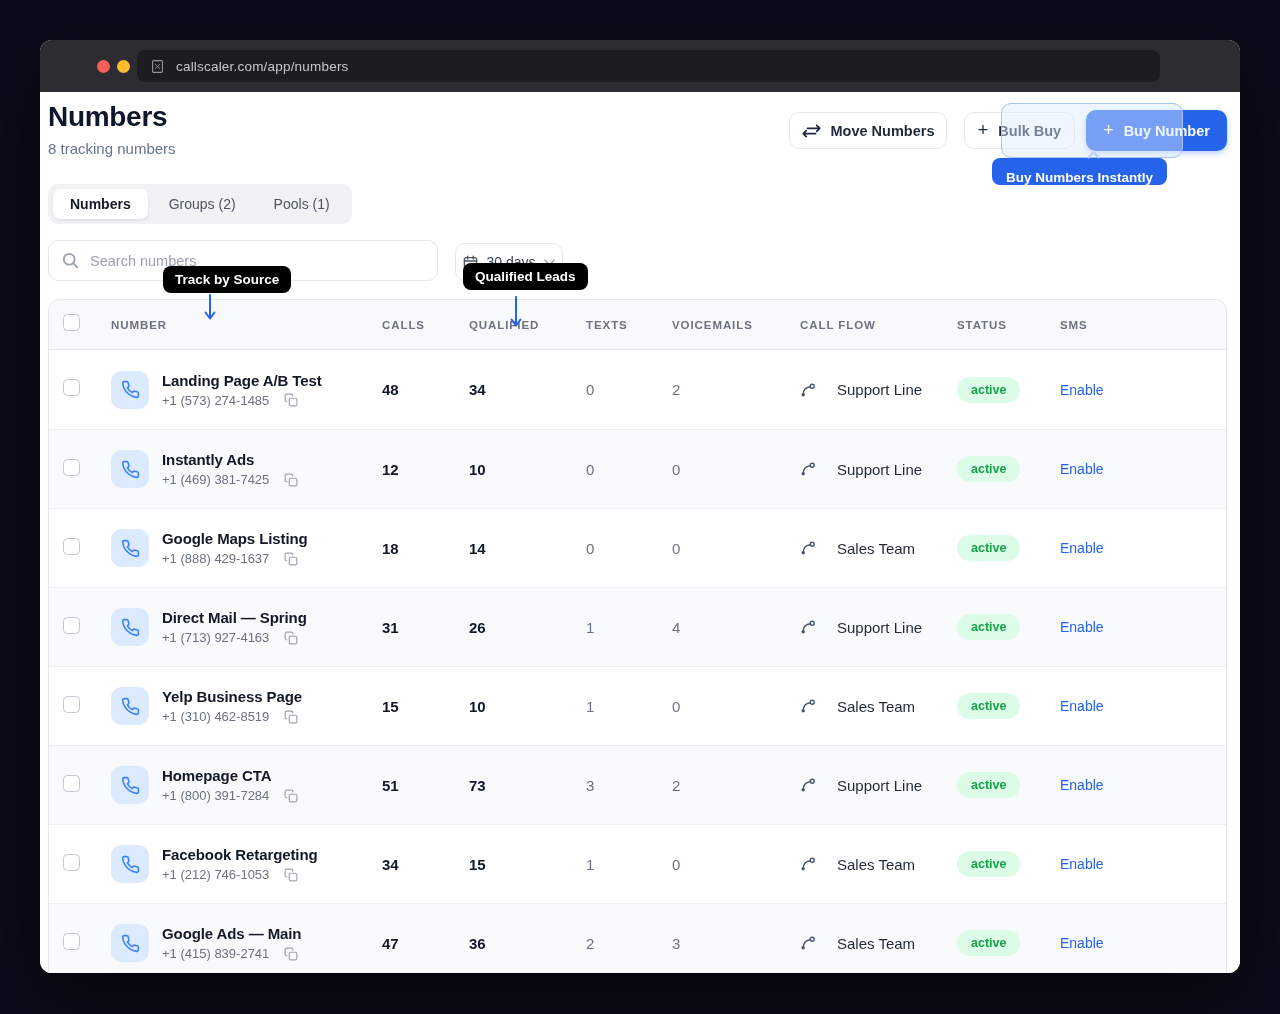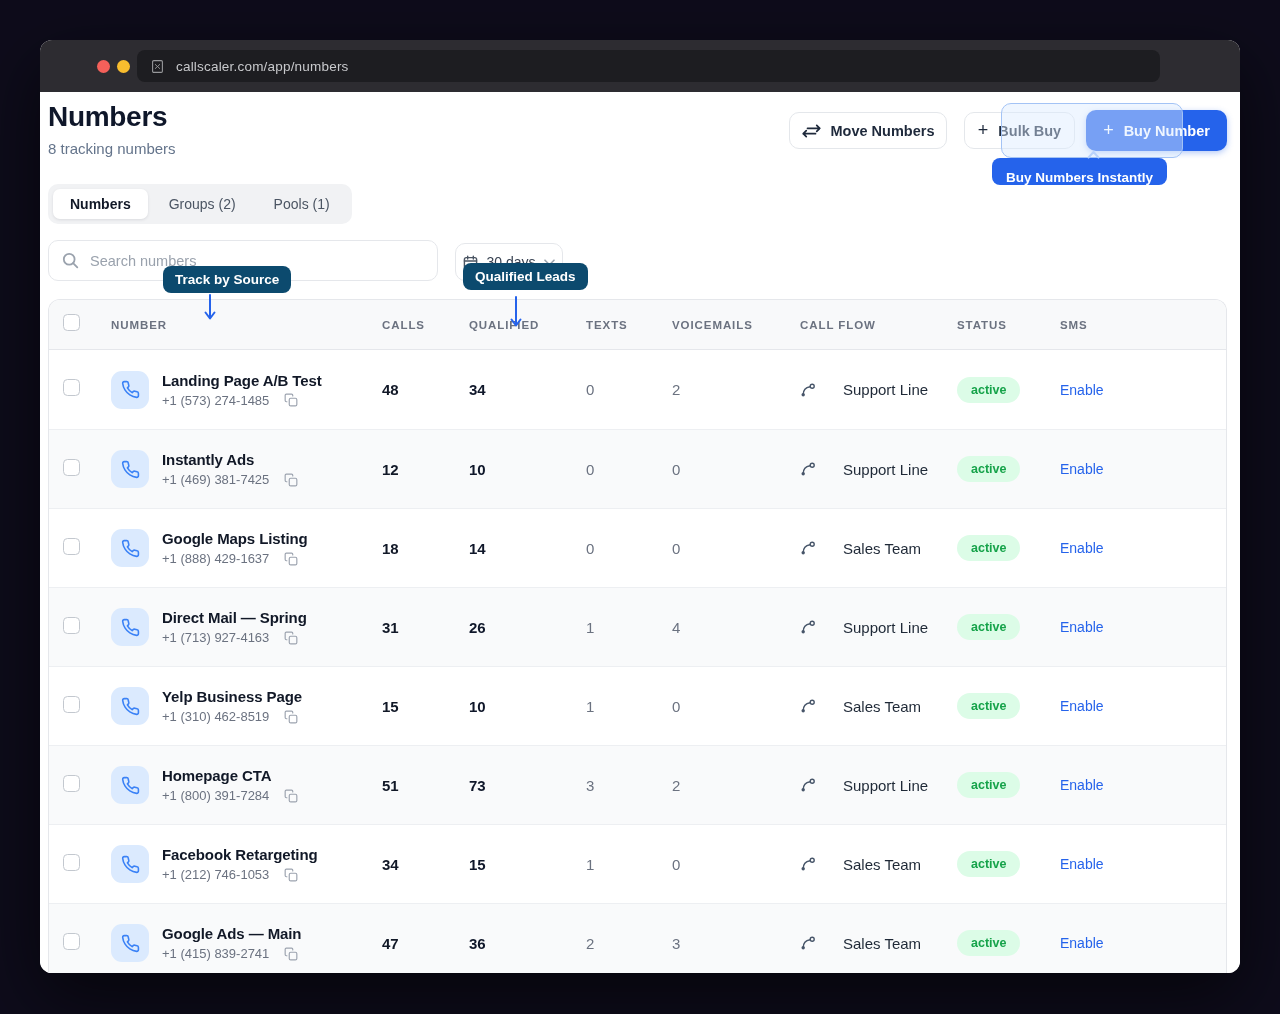--- a/index.html
+++ b/index.html
@@ -55,21 +55,21 @@
   .search-box input { width:100%; height:100%; border:1px solid #e5e7eb; border-radius:10px;
     padding:0 14px 0 41px; font-size:14.5px; color:#111827; font-family:inherit; outline:none; }
   .search-box input::placeholder { color:#9aa2ad; }
   .search-ic { position:absolute; left:14px; top:12px; }
   .date-chip { position:absolute; left:415px; top:151px; width:108px; height:38px;
     background:#fff; border:1px solid #e5e7eb; border-radius:10px;
     display:flex; align-items:center; justify-content:center; gap:8px;
     font-size:14px; color:#374151; cursor:pointer; }
 
   
-  .callout { position:absolute; z-index:7; background:#0c4a6e; color:#fff; font-size:13.5px;
+  .callout { position:absolute; z-index:7; background:#000000; color:#fff; font-size:13.5px;
     font-weight:600; padding:6px 12px; border-radius:8px; white-space:nowrap; }
   .callout-track { left:123px; top:174px; }
   .callout-qual { left:423px; top:171px; }
   .pointer-arrow { position:absolute; z-index:7; }
   .arrow-track { left:163px; top:202px; }
   .arrow-qual { left:469px; top:204px; }
 
   
   .table { position:absolute; left:8px; top:207px; width:1179px; height:674px;
     border:1px solid #e5e7eb; border-bottom:none; border-radius:12px 12px 0 0;
@@ -89,21 +89,21 @@
   .phone-badge { width:38px; height:38px; border-radius:11px; background:#dbeafe;
     display:flex; align-items:center; justify-content:center; flex:0 0 auto; }
   .num-name { font-size:15px; font-weight:700; color:#111827; letter-spacing:-.1px; }
   .num-sub { margin-top:4px; display:flex; align-items:center; gap:15px; }
   .num-phone { font-size:13px; color:#6b7280; }
   .copy-icon { display:inline-flex; cursor:pointer; }
 
   .c-calls { font-size:15px; font-weight:600; color:#111827; }
   .c-qualified { font-size:15px; font-weight:700; color:#0f172a; }
   .c-texts, .c-vm { font-size:15px; color:#6b7280; }
-  .c-flow { display:flex; align-items:center; gap:27px; font-size:15px; font-weight:500; color:#1f2937; }
+  .c-flow { display:flex; align-items:center; gap:21px; font-size:15px; font-weight:500; color:#1f2937; }
   .pill { display:inline-block; background:#dcfce7; color:#16a34a; font-size:12.5px; font-weight:600;
     padding:6px 14px; border-radius:999px; }
   .enable-link { font-size:14px; font-weight:500; color:#2563eb; text-decoration:none; cursor:pointer; }
 </style>
 </head>
 <body>
 
 <div class="stage">
   <div class="window">
 

